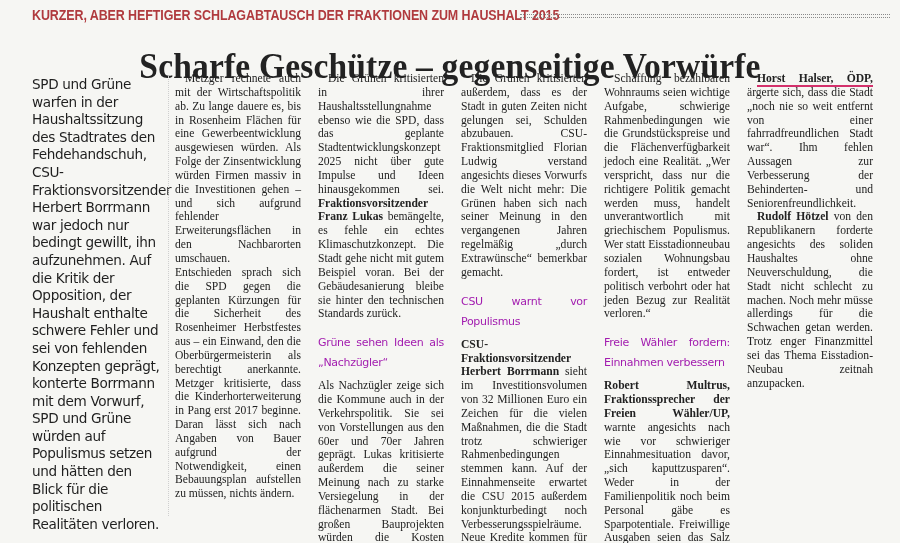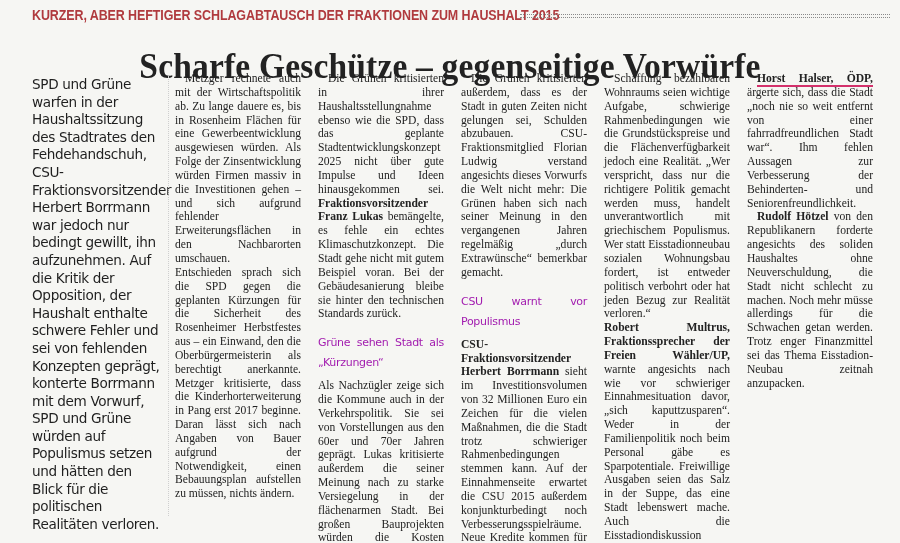--- a/index.html
+++ b/index.html
@@ -76,31 +76,32 @@
 
 <div class="col-rule" style="left:168px"></div>
 
 <div class="col c2">
   <p>Metzger rechnete auch mit der Wirtschaftspolitik ab. Zu lange dauere es, bis in Rosenheim Flächen für eine Gewerbeentwicklung ausgewiesen würden. Als Folge der Zinsentwicklung würden Firmen massiv in die Investitionen gehen – und sich aufgrund fehlender Erweiterungsflächen in den Nachbarorten umschauen.</p>
   <p class="noindent">Entschieden sprach sich die SPD gegen die geplanten Kürzungen für die Sicherheit des Rosenheimer Herbstfestes aus – ein Einwand, den die Oberbürgermeisterin als berechtigt anerkannte. Metzger kritisierte, dass die Kinderhorterweiterung in Pang erst 2017 beginne. Daran lässt sich nach Angaben von Bauer aufgrund der Notwendigkeit, einen Bebauungsplan aufstellen zu müssen, nichts ändern.</p>
 </div>
 
 <div class="col c3">
   <p><span>Die Grünen kritisierten in ihrer Haushaltsstellungnahme ebenso wie die SPD, dass das geplante Stadtentwicklungskonzept 2025 nicht über gute Impulse und Ideen hinausgekommen sei. </span><b>Fraktionsvorsitzender Franz Lukas</b><span> bemängelte, es fehle ein echtes Klimaschutzkonzept. Die Stadt gehe nicht mit gutem Beispiel voran. Bei der Gebäudesanierung bleibe sie hinter den technischen Standards zurück.</span></p>
-  <div class="subhead">Grüne sehen Stadt als „Kürzungen“</div>
+  <div class="subhead">Grüne sehen Ideen als „Nachzügler“</div>
   <p class="noindent">Als Nachzügler zeige sich die Kommune auch in der Verkehrspolitik. Sie sei von Vorstellungen aus den 60er und 70er Jahren geprägt. Lukas kritisierte außerdem die seiner Meinung nach zu starke Versiegelung in der flächenarmen Stadt. Bei großen Bauprojekten würden die Kosten explodieren, weil es am notwendigen städtischen Personal fehle. Vorreiter sei Rosenheim bei der Sozialen Stadt gewesen. Diese Position habe die Stadt durch die Aufgabe der bewährten Strukturen verspielt.</p>
 </div>
 
 <div class="col c4">
   <p>Die Grünen kritisierten außerdem, dass es der Stadt in guten Zeiten nicht gelungen sei, Schulden abzubauen. CSU-Fraktionsmitglied Florian Ludwig verstand angesichts dieses Vorwurfs die Welt nicht mehr: Die Grünen haben sich nach seiner Meinung in den vergangenen Jahren regelmäßig „durch Extrawünsche“ bemerkbar gemacht.</p>
   <div class="subhead">CSU warnt vor Populismus</div>
   <p class="noindent"><b>CSU-Fraktionsvorsitzender Herbert Borrmann</b><span> sieht im Investitionsvolumen von 32 Millionen Euro ein Zeichen für die vielen Maßnahmen, die die Stadt trotz schwieriger Rahmenbedingungen stemmen kann. Auf der Einnahmenseite erwartet die CSU 2015 außerdem konjunkturbedingt noch Verbesserungsspielräume. Neue Kredite kommen für die Fraktion 2016 und 2017 jedoch nur für sogenannte rentierliche Schulden in Frage. Eine klare Absage erteilte Borrmann der Versuchung, Bauprojekte aufgrund der niedrigen Zinsen vorzuziehen. Er bekannte sich zum weiteren Straßenausbau, wo ein erheblicher Investitionsstau zu beheben sei. In diesem Rahmen werde auch der Ausbau der Fahrradwege gefördert. Die Radler auf die Straße zu zwingen, sei Ergebnis eines prinzipientreuen Irrweges, zeigte sich Borrmann überzeugt. Bei der Neugestaltung des Bahnhofes steht der „Ausbau zu einem modernen Verkehrsumschlagsplatz“ für die CSU im Fokus.</span></p>
 </div>
 
 <div class="col c5">
   <p>Schaffung bezahlbaren Wohnraums seien wichtige Aufgabe, schwierige Rahmenbedingungen wie die Grundstückspreise und die Flächenverfügbarkeit jedoch eine Realität. „Wer verspricht, dass nur die richtigere Politik gemacht werden muss, handelt unverantwortlich mit griechischem Populismus. Wer statt Eisstadionneubau sozialen Wohnungsbau fordert, ist entweder politisch verbohrt oder hat jeden Bezug zur Realität verloren.“</p>
+  <div class="subhead">Freie Wähler fordern: Einnahmen verbessern</div>
   <p class="noindent"><b>Robert Multrus, Fraktionssprecher der Freien Wähler/UP,</b><span> warnte angesichts nach wie vor schwieriger Einnahmesituation davor, „sich kaputtzusparen“. Weder in der Familienpolitik noch beim Personal gäbe es Sparpotentiale. Freiwillige Ausgaben seien das Salz in der Suppe, das eine Stadt lebenswert mache. Auch die Eisstadiondiskussion müsse angepackt werden. Möglichkeiten zur Einnahmensteigerung sieht Multrus durch Grundstücksverkäufe und durch Gebührenanpassungen. Dienstleistungen der Stadt seien schließlich keine Geschenke. Deshalb gelt es beispielsweise die Anhebung der Parkgebühren zeitnah umzusetzen, so sein Appell.</span></p>
 </div>
 
 <div class="col c6">
   <p><b class="marked">Horst Halser, ÖDP,</b><span> ärgerte sich, dass die Stadt „noch nie so weit entfernt von einer fahrradfreundlichen Stadt war“. Ihm fehlen Aussagen zur Verbesserung der Behinderten- und Seniorenfreundlichkeit.</span></p>
   <p><b>Rudolf Hötzel</b><span> von den Republikanern forderte angesichts des soliden Haushaltes ohne Neuverschuldung, die Stadt nicht schlecht zu machen. Noch mehr müsse allerdings für die Schwachen getan werden. Trotz enger Finanzmittel sei das Thema Eisstadion-Neubau zeitnah anzupacken.</span></p>
 </div>
 
 </body></html>

